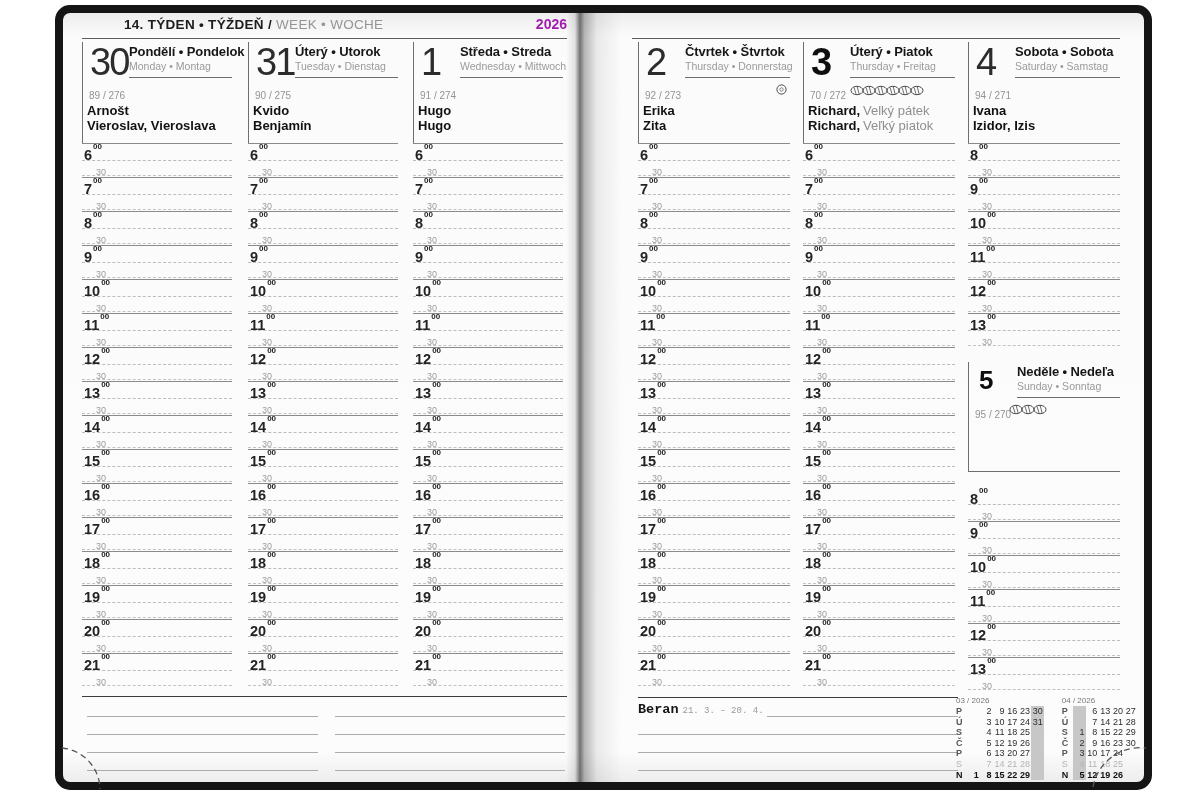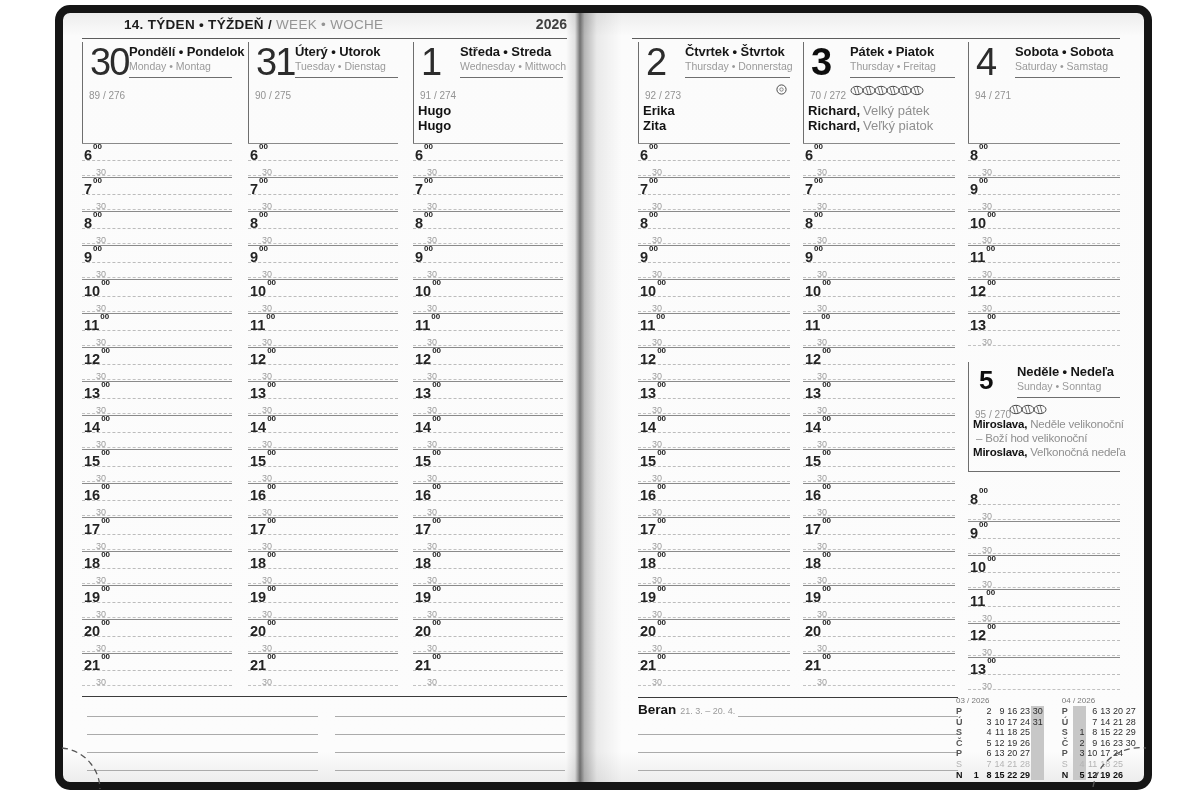--- a/index.html
+++ b/index.html
@@ -12,21 +12,21 @@
            background:linear-gradient(180deg,#ededed 0%,#fbfbfb 3%,#fcfcfc 96%,#ededed 100%); }
   .spine { position:absolute; left:566px; top:13px; width:56px; height:769px;
            background:linear-gradient(90deg, rgba(0,0,0,0) 0%, rgba(0,0,0,0.10) 16%,
              rgba(0,0,0,0.55) 25%, rgba(0,0,0,0.28) 33%, rgba(0,0,0,0.07) 55%, rgba(0,0,0,0) 100%); }
 
   .abs { position:absolute; }
 
   
   .wk-hdr { font-size:13.5px; font-weight:bold; color:#1c1c1c; letter-spacing:.3px; white-space:nowrap;margin-left:39px; }
   .wk-hdr .gray { font-weight:normal; color:#949494; }
-  .year { font-size:14px; font-weight:bold; color:#404040; text-align:right; }
+  .year { font-size:14px; font-weight:bold; color:#a21caf; text-align:right; }
   .hdr-rule { border-top:1.5px solid #5d5d5d; height:0; }
 
   
   .day-col { position:absolute; }
   .dh { position:relative; border-left:1.5px solid #6e6e6e; height:101px; }
   .dnum { position:absolute; left:7px; top:-2px; font-size:38px; line-height:44px;
           font-weight:400; color:#2c2c2c; letter-spacing:-2px; }
   .dnum.boldnum { font-weight:bold; color:#0e0e0e; }
   .dord { position:absolute; left:6px; top:48px; font-size:10px; color:#939393; white-space:nowrap; }
   .dnames { position:absolute; left:46px; top:2px; right:0; border-bottom:1.5px solid #6e6e6e;
@@ -57,21 +57,21 @@
   .sun-box .dnum { font-size:26px; line-height:30px; top:3px; left:10px; letter-spacing:-1px; }
   .sun-box .dord { top:47px; }
   .sun-box .dnames { left:48px; }
   .sun-box .eggs { position:absolute; left:40px; top:38px; }
   .sun-people { position:absolute; left:4px; top:55px; right:0; font-size:11.5px; line-height:14px;
                 letter-spacing:-.2px; white-space:nowrap; }
 
   
   .dark-rule { border-top:1.6px solid #3b3b3b; height:0; }
   .note-line { border-top:1px solid #ababab; height:0; }
-  .beran-row { display:flex; align-items:flex-end; }
+  .beran-row { display:flex; align-items:flex-end;font-family:Liberation Mono, monospace; }
   .beran-name { font-size:13.5px; font-weight:bold; color:#141414; }
   .beran-dates { font-size:9px; color:#9a9a9a; margin-left:4px; padding-bottom:1px; white-space:nowrap; }
   .beran-fill { flex:1; border-bottom:1px solid #ababab; height:14px; margin-left:3px; }
 
   
   .cal-wrap { display:flex; gap:18px; }
   .mini-cal { font-size:9px; color:#333; }
   .cal-title { font-size:8px; color:#787878; height:10px; line-height:9px; white-space:nowrap; }
   .crow { display:flex; height:10.6px; line-height:10.6px; }
   .clet { width:11px; color:#555; font-weight:bold; }
@@ -95,20 +95,24 @@
   <div class="abs hdr-rule" style="left:82px; top:38px; width:485px;"></div>
 
   <div class="day-col" style="left:82px; top:42px; width:150px;">
     <div class="dh">
       <div class="dnum">30</div>
       <div class="dord">89 / 276</div>
       <div class="dnames">
         <div class="dcz">Pondělí • Pondelok</div>
         <div class="den">Monday • Montag</div>
       </div>
+      <div class="people">
+        <div><span class="pb">Arnošt</span><span class="pg"></span></div>
+        <div><span class="pb">Vieroslav, Vieroslava</span><span class="pg"></span></div>
+      </div>
     </div>
     <div class="grid topline" style="top:101px;">
         <div class="slot">
           <div class="srow1"><span class="hnum">6<sup>00</sup></span></div>
           <div class="srow2"><span class="half">30</span></div>
         </div>
         <div class="slot">
           <div class="srow1"><span class="hnum">7<sup>00</sup></span></div>
           <div class="srow2"><span class="half">30</span></div>
         </div>
@@ -171,20 +175,24 @@
       </div>
   </div>
 
   <div class="day-col" style="left:248px; top:42px; width:150px;">
     <div class="dh">
       <div class="dnum">31</div>
       <div class="dord">90 / 275</div>
       <div class="dnames">
         <div class="dcz">Úterý • Utorok</div>
         <div class="den">Tuesday • Dienstag</div>
+      </div>
+      <div class="people">
+        <div><span class="pb">Kvido</span><span class="pg"></span></div>
+        <div><span class="pb">Benjamín</span><span class="pg"></span></div>
       </div>
     </div>
     <div class="grid topline" style="top:101px;">
         <div class="slot">
           <div class="srow1"><span class="hnum">6<sup>00</sup></span></div>
           <div class="srow2"><span class="half">30</span></div>
         </div>
         <div class="slot">
           <div class="srow1"><span class="hnum">7<sup>00</sup></span></div>
           <div class="srow2"><span class="half">30</span></div>
@@ -426,21 +434,21 @@
           <div class="srow2"><span class="half">30</span></div>
         </div>
       </div>
   </div>
 
   <div class="day-col" style="left:803px; top:42px; width:152px;">
     <div class="dh">
       <div class="dnum boldnum">3</div>
       <div class="dord">70 / 272</div>
       <div class="dnames">
-        <div class="dcz">Pátek • Piatok</div>
+        <div class="dcz">Úterý • Piatok</div>
         <div class="den">Thursday • Freitag</div>
       </div>
       <div class="dicons eggs"><svg width="14" height="11" viewBox="0 0 14 11">
             <ellipse cx="7" cy="5.5" rx="6" ry="4.2" fill="none" stroke="#4a4a4a" stroke-width="1"></ellipse>
             <path d="M4 2.4 L6 8.8 M7.2 1.6 L9.2 9.2" stroke="#4a4a4a" stroke-width="0.8"></path>
           </svg><svg width="14" height="11" viewBox="0 0 14 11">
             <ellipse cx="7" cy="5.5" rx="6" ry="4.2" fill="none" stroke="#4a4a4a" stroke-width="1"></ellipse>
             <path d="M4 2.4 L6 8.8 M7.2 1.6 L9.2 9.2" stroke="#4a4a4a" stroke-width="0.8"></path>
           </svg><svg width="14" height="11" viewBox="0 0 14 11">
             <ellipse cx="7" cy="5.5" rx="6" ry="4.2" fill="none" stroke="#4a4a4a" stroke-width="1"></ellipse>
@@ -529,20 +537,24 @@
   </div>
 
   <div class="day-col" style="left:968px; top:42px; width:152px;">
     <div class="dh">
       <div class="dnum">4</div>
       <div class="dord">94 / 271</div>
       <div class="dnames">
         <div class="dcz">Sobota • Sobota</div>
         <div class="den">Saturday • Samstag</div>
       </div>
+      <div class="people">
+        <div><span class="pb">Ivana</span><span class="pg"></span></div>
+        <div><span class="pb">Izidor, Izis</span><span class="pg"></span></div>
+      </div>
     </div>
     <div class="grid topline" style="top:101px;">
         <div class="slot">
           <div class="srow1"><span class="hnum">8<sup>00</sup></span></div>
           <div class="srow2"><span class="half">30</span></div>
         </div>
         <div class="slot">
           <div class="srow1"><span class="hnum">9<sup>00</sup></span></div>
           <div class="srow2"><span class="half">30</span></div>
         </div>
@@ -574,25 +586,20 @@
       <div class="eggs"><svg width="14" height="11" viewBox="0 0 14 11">
             <ellipse cx="7" cy="5.5" rx="6" ry="4.2" fill="none" stroke="#4a4a4a" stroke-width="1"></ellipse>
             <path d="M4 2.4 L6 8.8 M7.2 1.6 L9.2 9.2" stroke="#4a4a4a" stroke-width="0.8"></path>
           </svg><svg width="14" height="11" viewBox="0 0 14 11">
             <ellipse cx="7" cy="5.5" rx="6" ry="4.2" fill="none" stroke="#4a4a4a" stroke-width="1"></ellipse>
             <path d="M4 2.4 L6 8.8 M7.2 1.6 L9.2 9.2" stroke="#4a4a4a" stroke-width="0.8"></path>
           </svg><svg width="14" height="11" viewBox="0 0 14 11">
             <ellipse cx="7" cy="5.5" rx="6" ry="4.2" fill="none" stroke="#4a4a4a" stroke-width="1"></ellipse>
             <path d="M4 2.4 L6 8.8 M7.2 1.6 L9.2 9.2" stroke="#4a4a4a" stroke-width="0.8"></path>
           </svg></div>
-      <div class="sun-people">
-          <div><span class="pb">Miroslava,</span><span class="pg">Neděle velikonoční</span></div>
-          <div><span class="pb"></span><span class="pg">– Boží hod velikonoční</span></div>
-          <div><span class="pb">Miroslava,</span><span class="pg">Veľkonočná nedeľa</span></div>
-        </div>
     </div>
 
     <div class="grid" style="top:446px;">
         <div class="slot">
           <div class="srow1"><span class="hnum">8<sup>00</sup></span></div>
           <div class="srow2"><span class="half">30</span></div>
         </div>
         <div class="slot">
           <div class="srow1"><span class="hnum">9<sup>00</sup></span></div>
           <div class="srow2"><span class="half">30</span></div>

